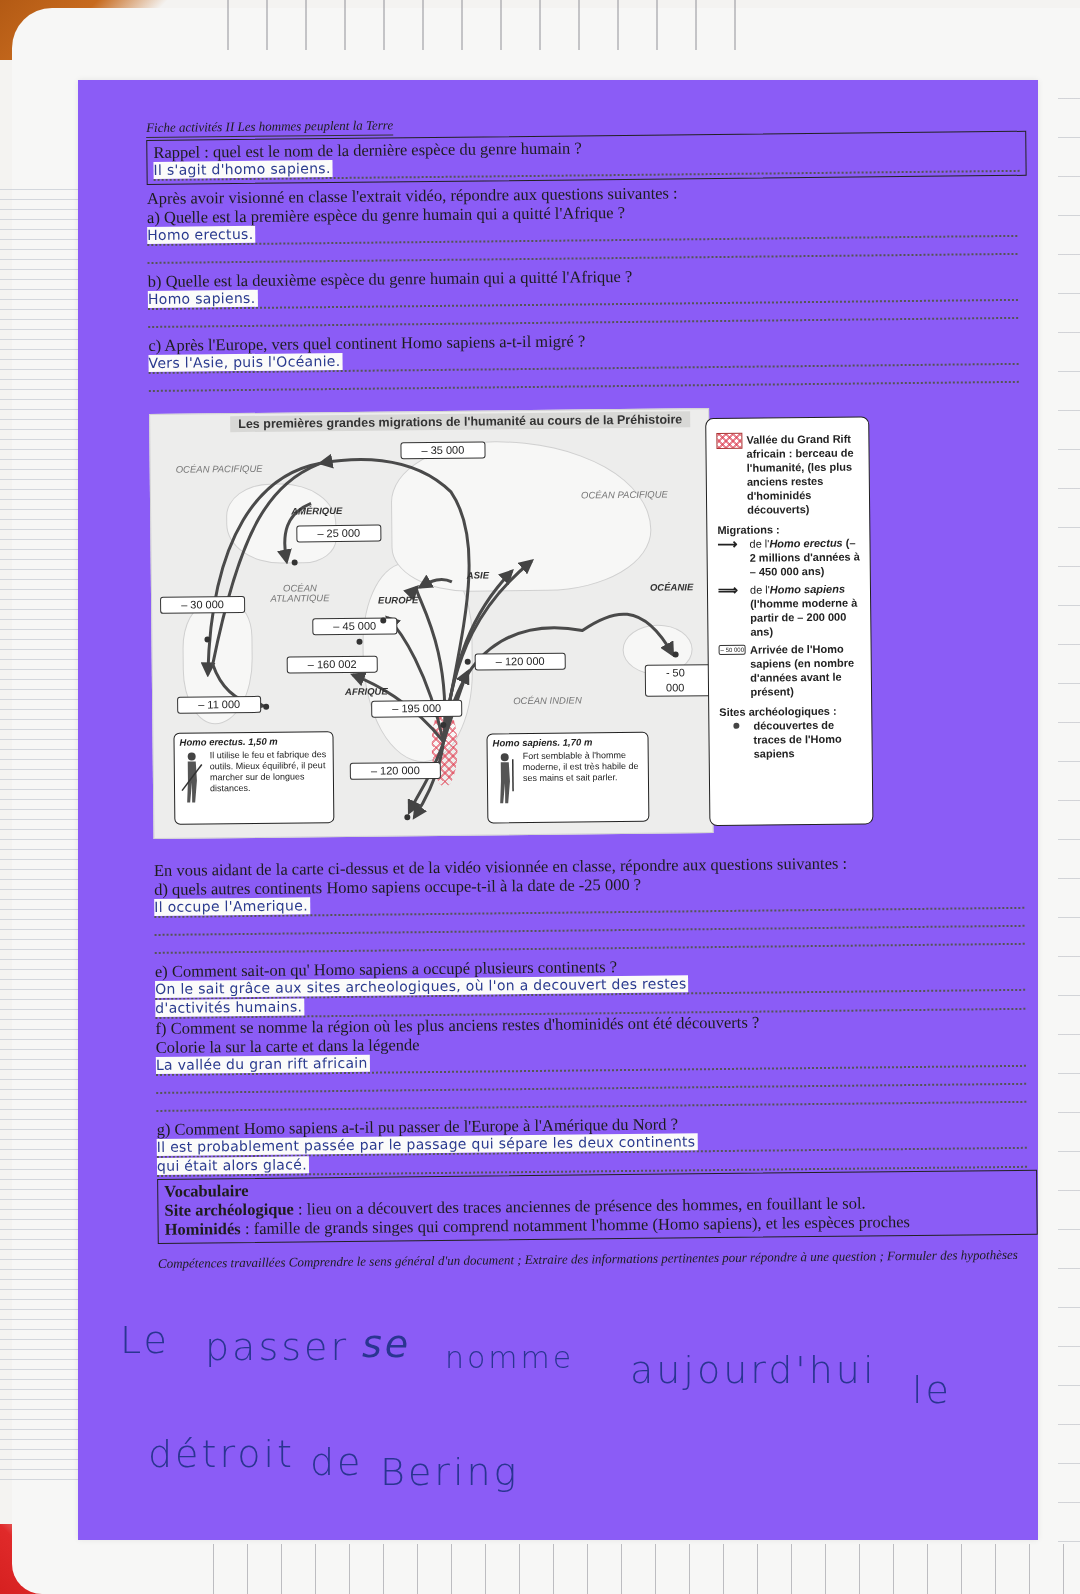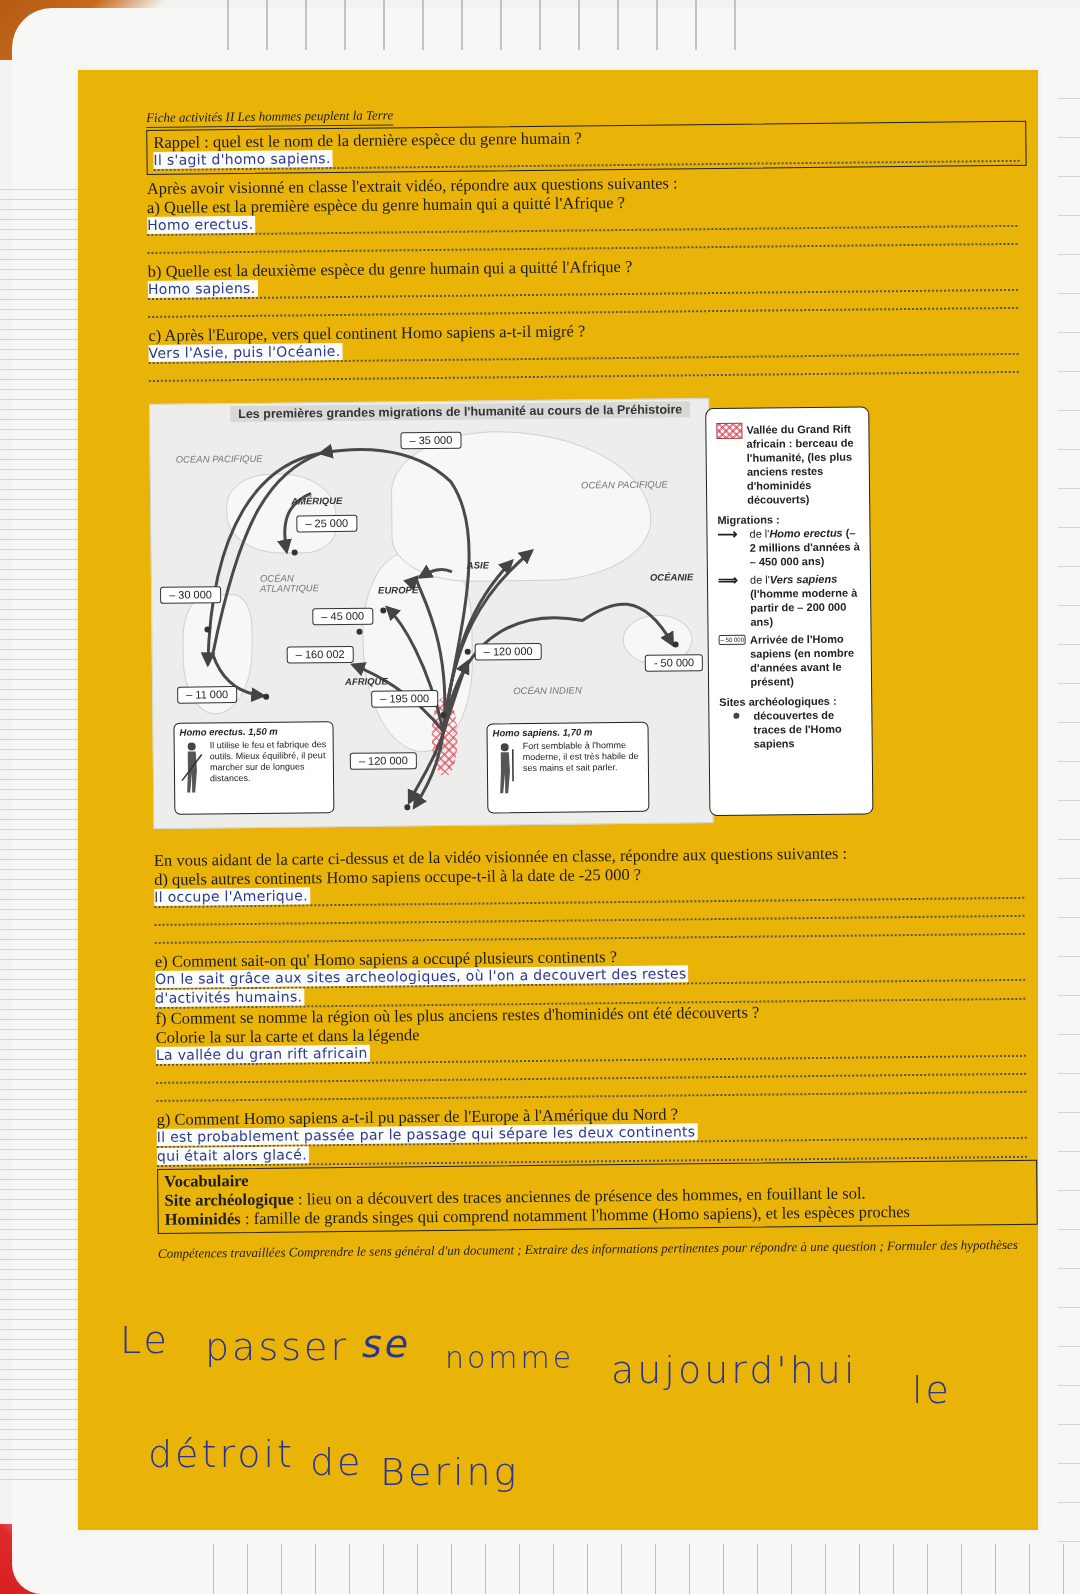--- a/index.html
+++ b/index.html
@@ -21,42 +21,42 @@
     background: repeating-linear-gradient(to bottom, transparent 0 9px, #cfd3da 9px 10px); opacity:.9; }
   .nb-top-grid { position:absolute; left:190px; top:0; width:560px; height:50px;
     background: repeating-linear-gradient(to right, transparent 0 37px, #9a9aa0 37px 39px); opacity:.55; }
   .nb-bottom-grid { position:absolute; left:180px; bottom:0; width:900px; height:50px;
     background: repeating-linear-gradient(to right, transparent 0 33px, #8d8d95 33px 34px); opacity:.55; }
   .nb-right-lines { position:absolute; right:0; top:60px; width:22px; height:1520px;
     background: repeating-linear-gradient(to bottom, transparent 0 38px, #c9cbd0 38px 39px); opacity:.8; }
 
   
   .sheet {
-    position:absolute; left:78px; top:70px; width:960px; height:1460px;
-    background:#eab308;
+    position:absolute; left:78px; top:80px; width:960px; height:1460px;
+    background:#8b5cf6;
     box-shadow: 0 0 6px rgba(0,0,0,.08);
   }
   .content { position:absolute; left:68px; top:38px; width:870px; transform: rotate(-0.6deg); transform-origin: 0 0; }
   .header-line { font-style: italic; font-size:13px; border-bottom:1px solid #333; display:inline-block; padding-bottom:1px; }
   .rappel-box { border:1.5px solid #222; padding:2px 6px 3px; margin-top:2px; width:880px; }
   .q { font-size:16.5px; line-height:19px; }
   .hw { font-family: "DejaVu Sans", sans-serif; color:#2b3b8f; font-size:14px; letter-spacing:.3px; }
   .dots { border-bottom: 2px dotted #555; height:19px; display:flex; align-items:flex-end; }
   .dots .hw { background:#fbfbfa; padding-right:2px; line-height:17px; }
   .blank { border-bottom: 2px dotted #555; height:18px; }
   .gap { height:8px; }
 
   
   .map-wrap { position:relative; margin-top:22px; width:720px; height:425px; }
   .map-area { position:absolute; left:0; top:0; width:560px; height:425px; background:#ededec; border:1px solid #d4d4d4; }
   .map-title { position:absolute; left:80px; top:2px; background:#d8d8d6; padding:1px 8px;
     font-family:"Liberation Sans", sans-serif; font-size:12.5px; font-weight:bold; color:#333; }
-  .ocean { position:absolute; font-family:"Liberation Sans", sans-serif; font-style:italic; font-size:9.5px; color:#777; text-transform:uppercase; text-align:left; line-height:10px; }
+  .ocean { position:absolute; font-family:"Liberation Sans", sans-serif; font-style:italic; font-size:9.5px; color:#777; text-transform:uppercase; text-align:center; line-height:10px; }
   .cont { position:absolute; font-family:"Liberation Sans", sans-serif; font-style:italic; font-weight:bold; font-size:9.5px; color:#333; }
-  .date { position:absolute; font-family:"Liberation Sans", sans-serif; font-size:11px; background:#fff; border:1.3px solid #333; border-radius:3px; padding:0 8px; line-height:15px; color:#222; }
+  .date { position:absolute; font-family:"Liberation Sans", sans-serif; font-size:11px; background:#fff; border:1.3px solid #333; border-radius:3px; padding:0 20px; line-height:15px; color:#222; }
   .site-dot { position:absolute; width:6px; height:6px; border-radius:50%; background:#333; }
   .land { position:absolute; background:#f7f7f6; border:1px solid #d0d0d0; }
   .rift { position:absolute; left:278px; top:295px; width:26px; height:80px; border-radius:50%;
     background: repeating-linear-gradient(45deg, rgba(224,60,80,.55) 0 2px, transparent 2px 6px), repeating-linear-gradient(-45deg, rgba(224,60,80,.55) 0 2px, transparent 2px 6px); }
   .map-svg { position:absolute; left:0; top:0; }
   .info-box { position:absolute; background:#fff; border:1.5px solid #222; border-radius:6px; font-family:"Liberation Sans", sans-serif; font-size:9px; line-height:11px; padding:3px 5px; color:#222; }
   .info-box .ttl { font-style:italic; font-weight:bold; font-size:9.5px; }
   .info-box .body { display:flex; gap:6px; margin-top:3px; }
   .figure-icon { width:24px; height:56px; flex:none; }
 
@@ -221,21 +221,21 @@
           <span class="sw"></span>
           <span style="font-weight:bold">Vallée du Grand Rift africain : berceau de l'humanité, (les plus anciens restes d'hominidés découverts)</span>
         </div>
         <div class="hd">Migrations :</div>
         <div class="row">
           <span class="arrow">⟶</span>
           <span><span>de l'</span><i>Homo erectus</i> <b>(– 2 millions d'années à – 450 000 ans)</b></span>
         </div>
         <div class="row" style="margin-top:4px">
           <span class="arrow">⟹</span>
-          <span><span>de l'</span><i>Vers sapiens</i> <b>(l'homme moderne à partir de – 200 000 ans)</b></span>
+          <span><span>de l'</span><i>Homo sapiens</i> <b>(l'homme moderne à partir de – 200 000 ans)</b></span>
         </div>
         <div class="row" style="margin-top:4px">
           <span class="mini">– 50 000</span>
           <span style="font-weight:bold">Arrivée de l'Homo sapiens (en nombre d'années avant le présent)</span>
         </div>
         <div class="hd">Sites archéologiques :</div>
         <div class="row">
           <span class="dot"></span>
           <span style="font-weight:bold">découvertes de traces de l'Homo sapiens</span>
         </div>
@@ -284,17 +284,17 @@
     </div>
 
     <div class="competences">Compétences travaillées  Comprendre le sens général d'un document ; Extraire des informations pertinentes pour répondre à une question ; Formuler des hypothèses</div>
   </div>
 </div>
 
 <div class="big-hw" style="left:120px;top:1318px;">Le</div>
 <div class="big-hw" style="left:205px;top:1325px;">passer</div>
 <div class="big-hw" style="left:362px;top:1322px;font-style:italic;">se</div>
 <div class="big-hw" style="left:445px;top:1340px;font-size:30px;">nomme</div>
-<div class="big-hw" style="left:611px;top:1348px;">aujourd'hui</div>
+<div class="big-hw" style="left:630px;top:1348px;">aujourd'hui</div>
 <div class="big-hw" style="left:912px;top:1368px;">le</div>
 <div class="big-hw" style="left:148px;top:1432px;">détroit</div>
 <div class="big-hw" style="left:310px;top:1440px;">de</div>
 <div class="big-hw" style="left:380px;top:1450px;">Bering</div>
 
 </body></html>

